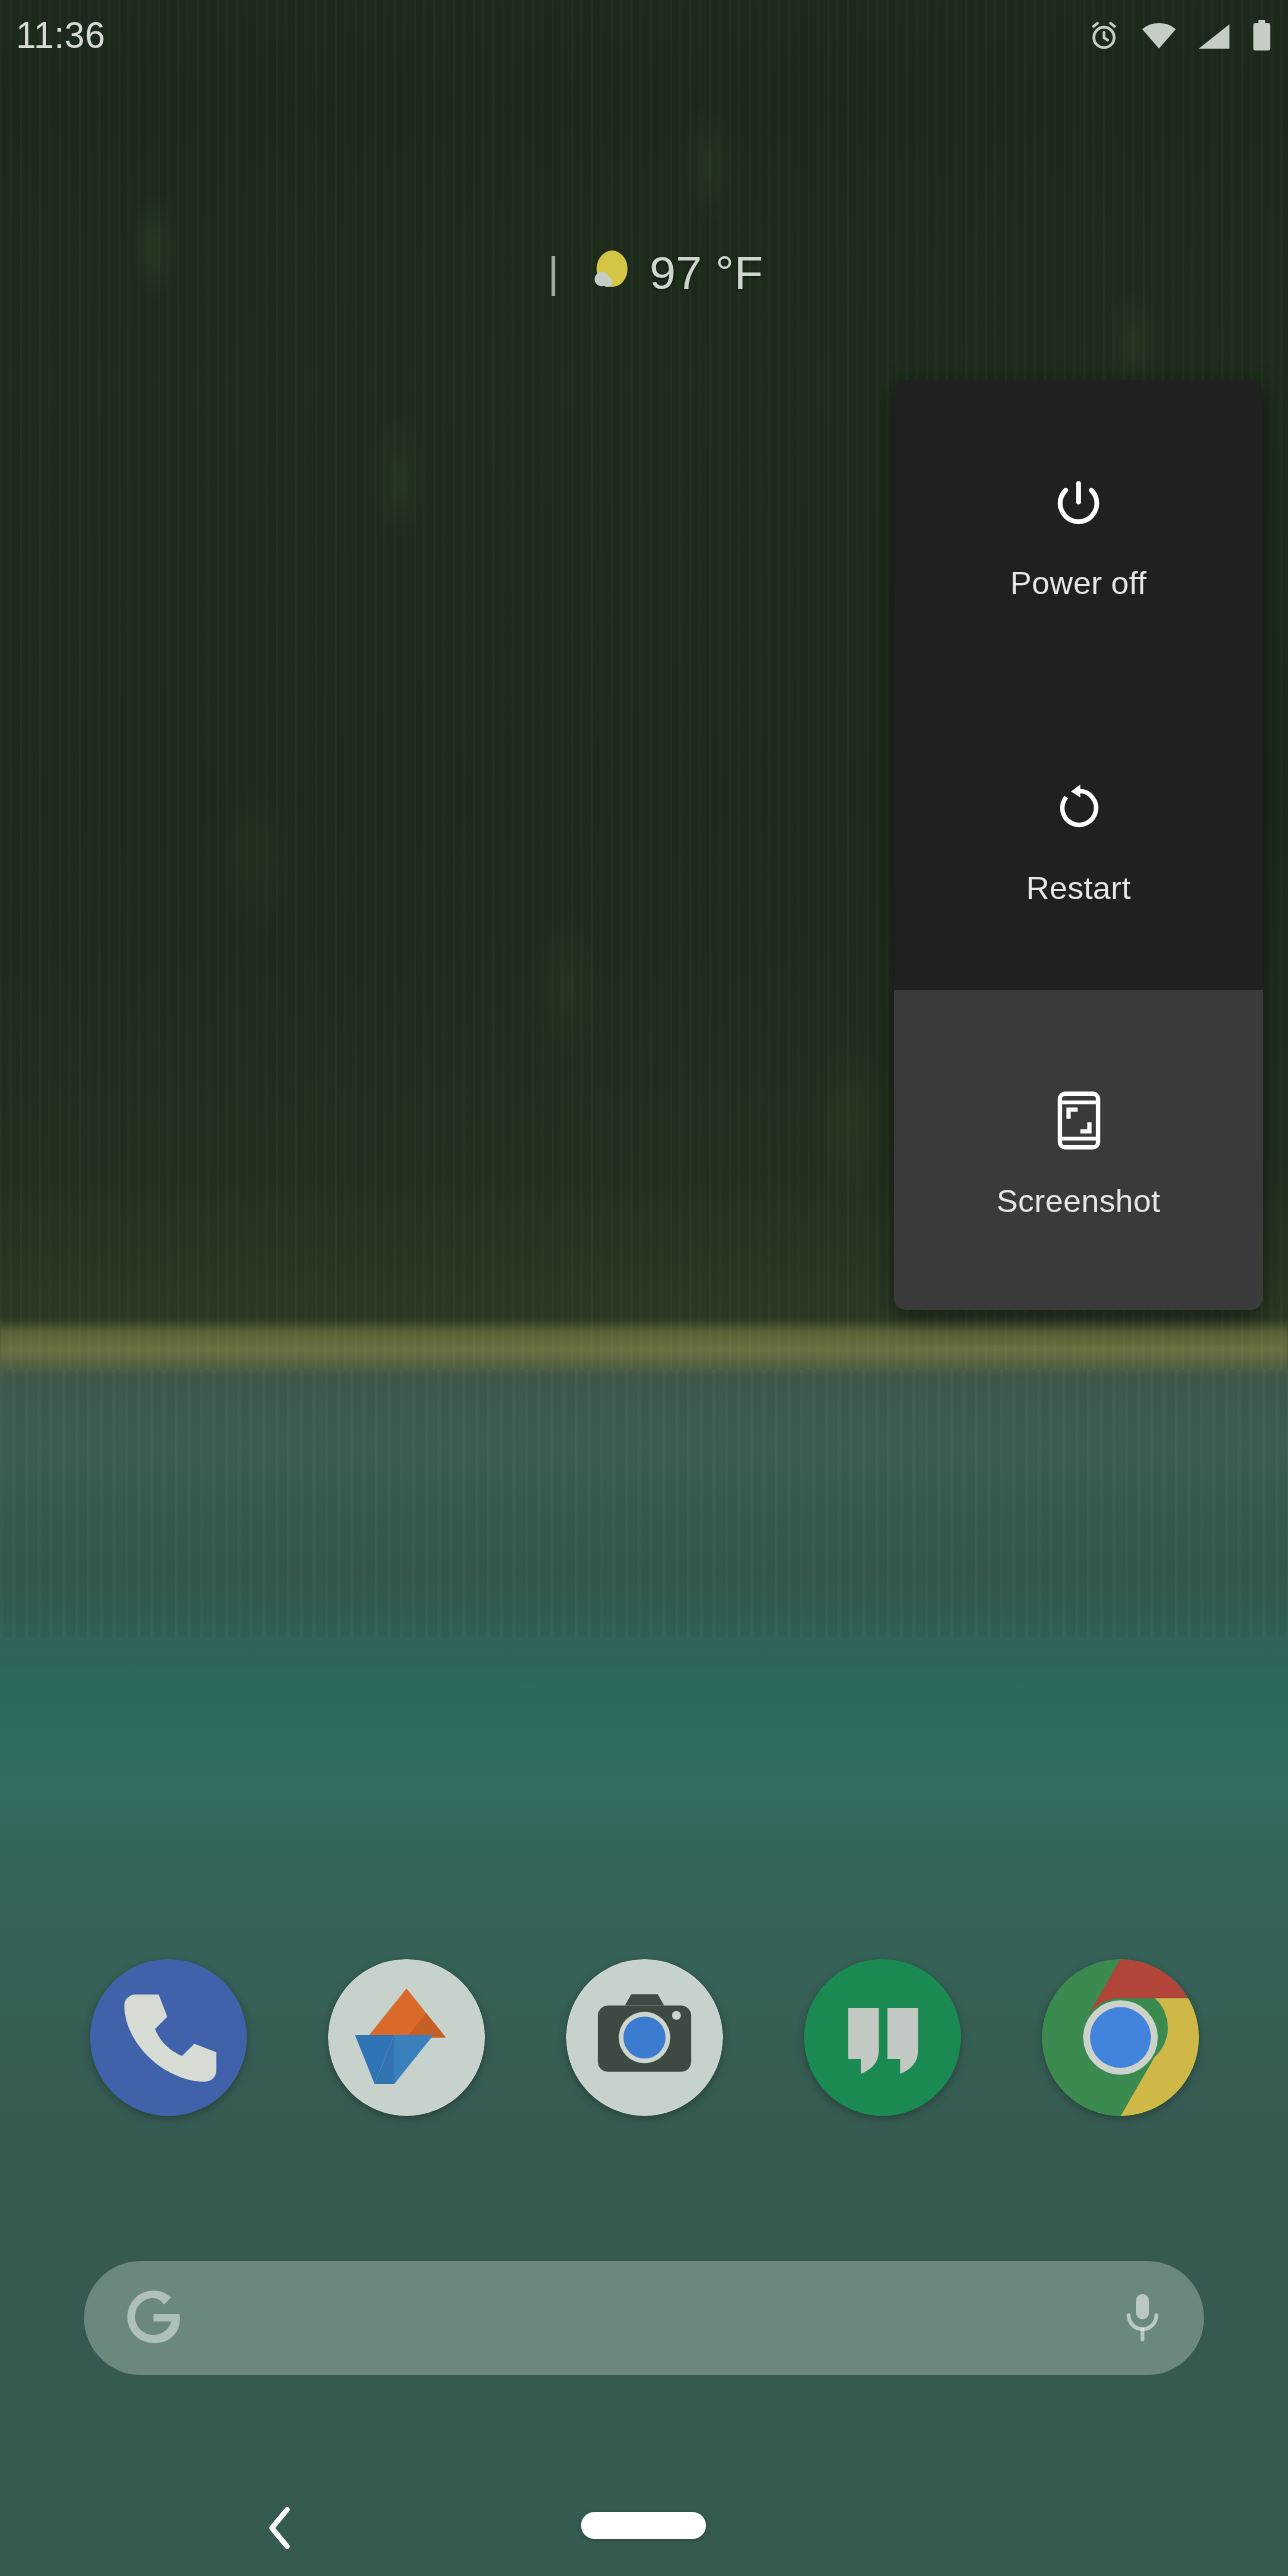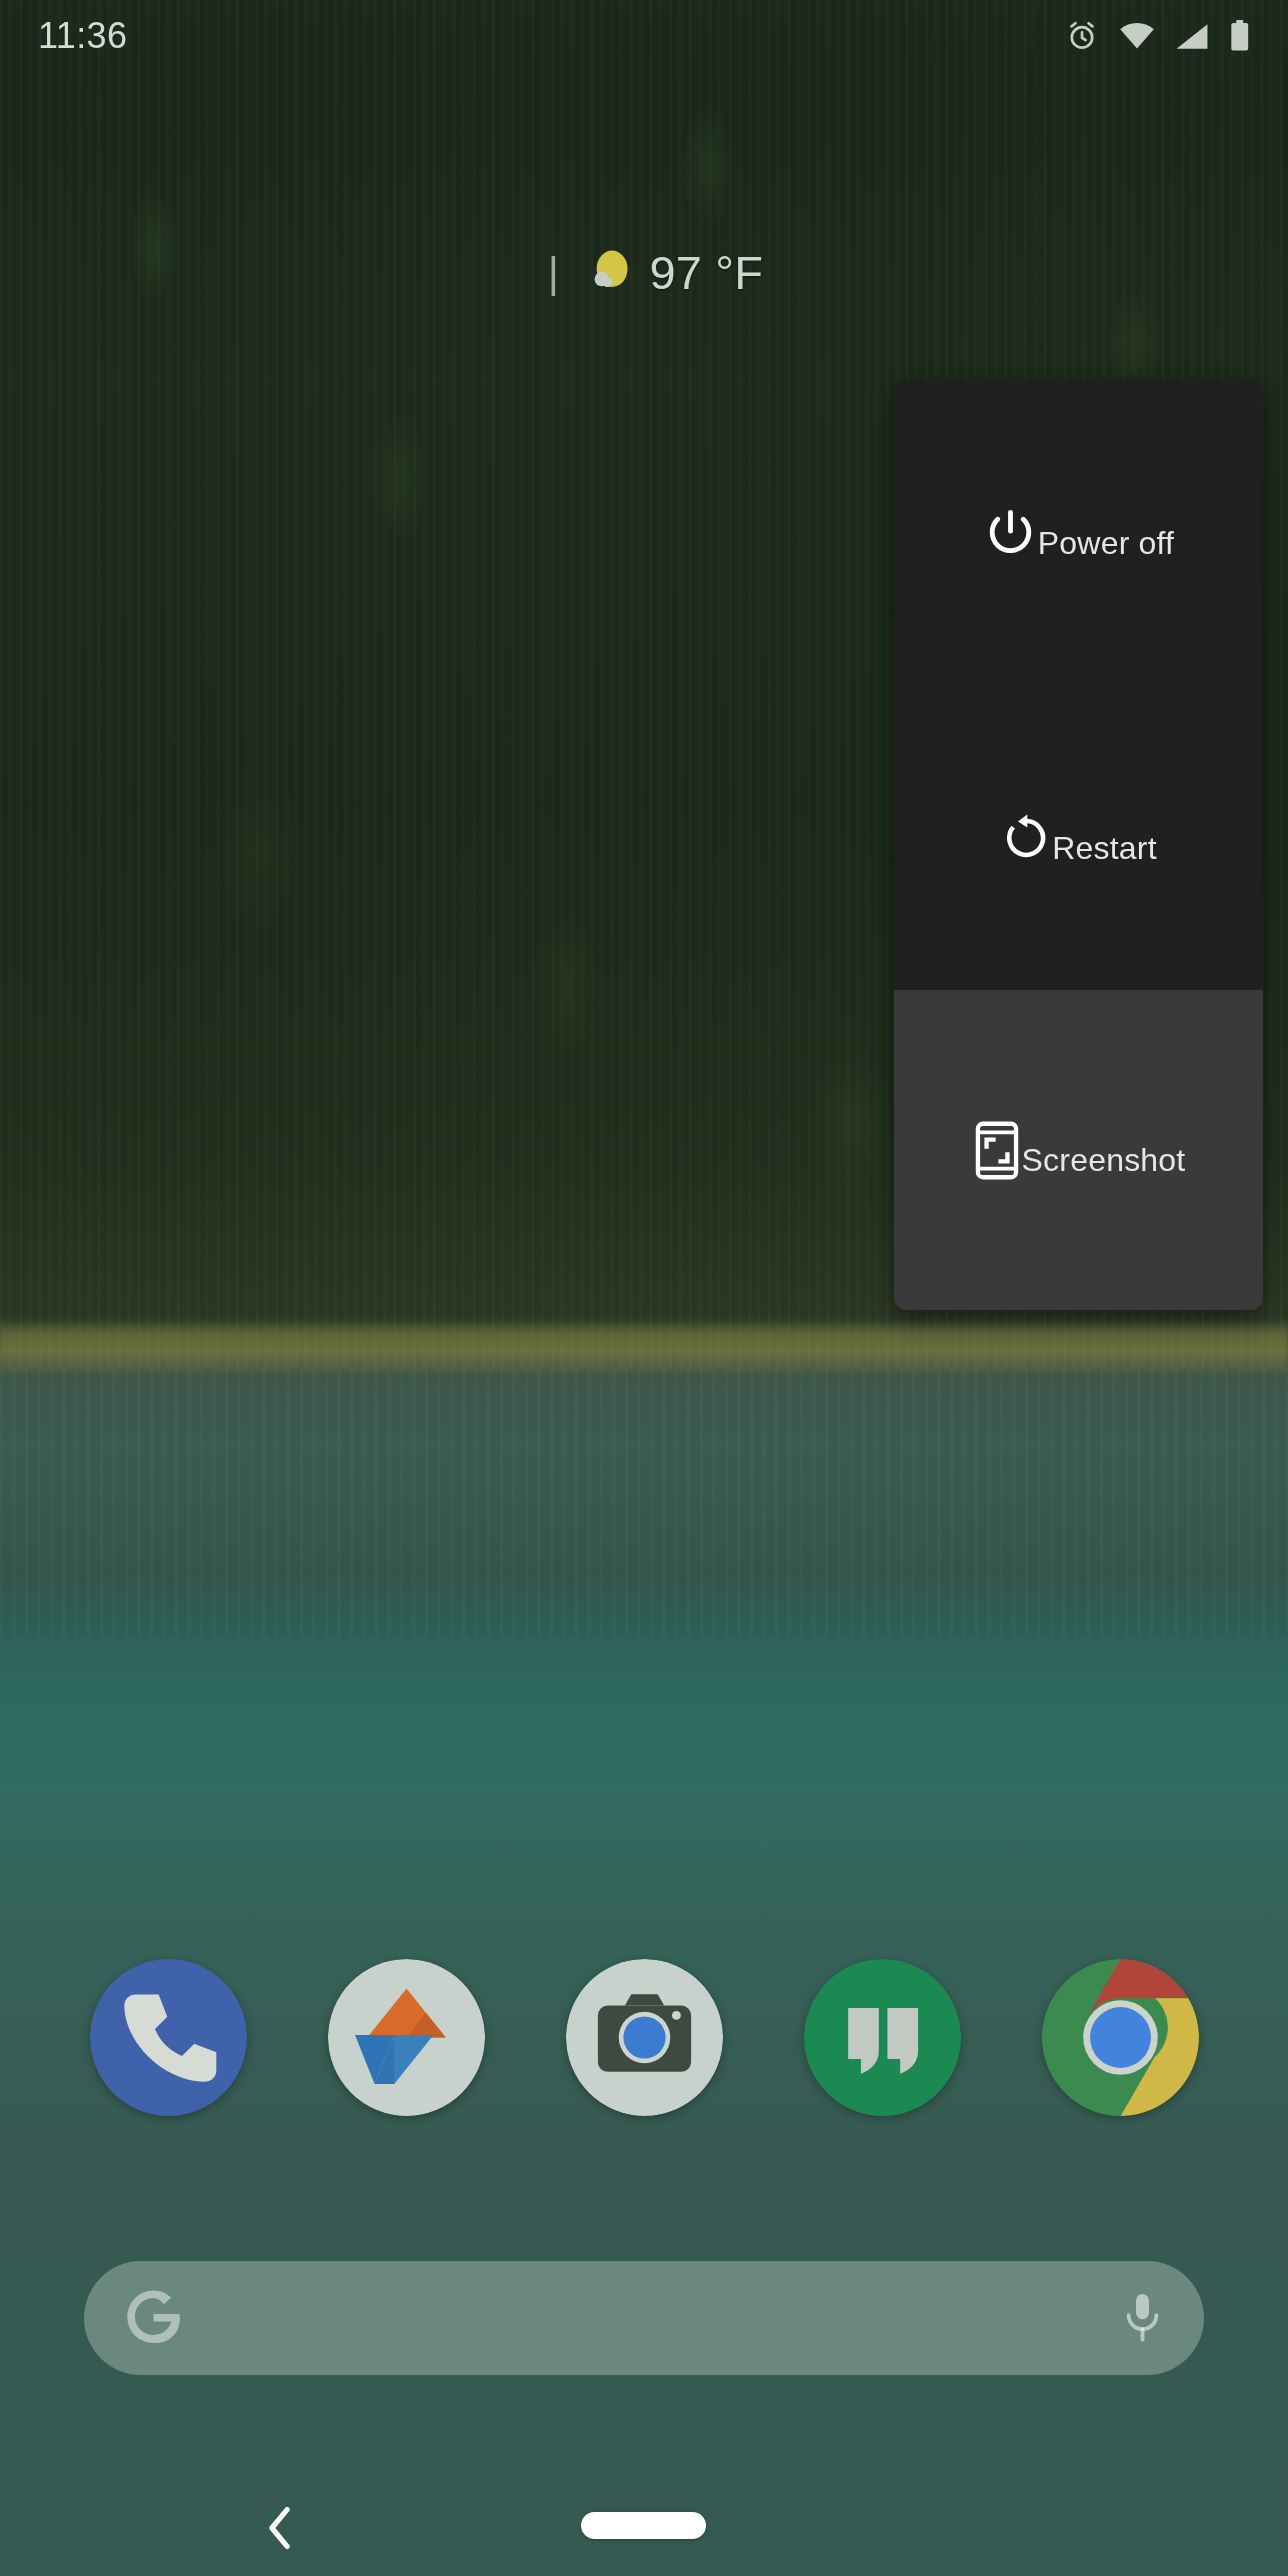--- a/index.html
+++ b/index.html
@@ -114,21 +114,21 @@
   }
 
   
   .status-bar {
     position: absolute;
     left: 0; top: 0;
     width: 1288px; height: 72px;
     display: flex;
     align-items: center;
     justify-content: space-between;
-    padding: 0 38px;
+    padding: 0 16px;
     box-sizing: border-box;
     z-index: 20;
   }
   .status-clock {
     color: #d6dbd5;
     font-size: 36px;
     letter-spacing: 0.4px;
   }
   .status-icons {
     display: flex;
@@ -187,21 +187,21 @@
   .menu-section-top {
     background: #1f2020;
     height: 610px;
   }
   .menu-section-highlight {
     background: #3a3a3a;
     height: 320px;
   }
   .menu-item {
     display: flex;
-    flex-direction: row;
+    flex-direction: column;
     align-items: center;
     justify-content: center;
     height: 305px;
     cursor: default;
   }
   .menu-item-icon {
     display: flex;
     align-items: center;
     justify-content: center;
     height: 81px;

